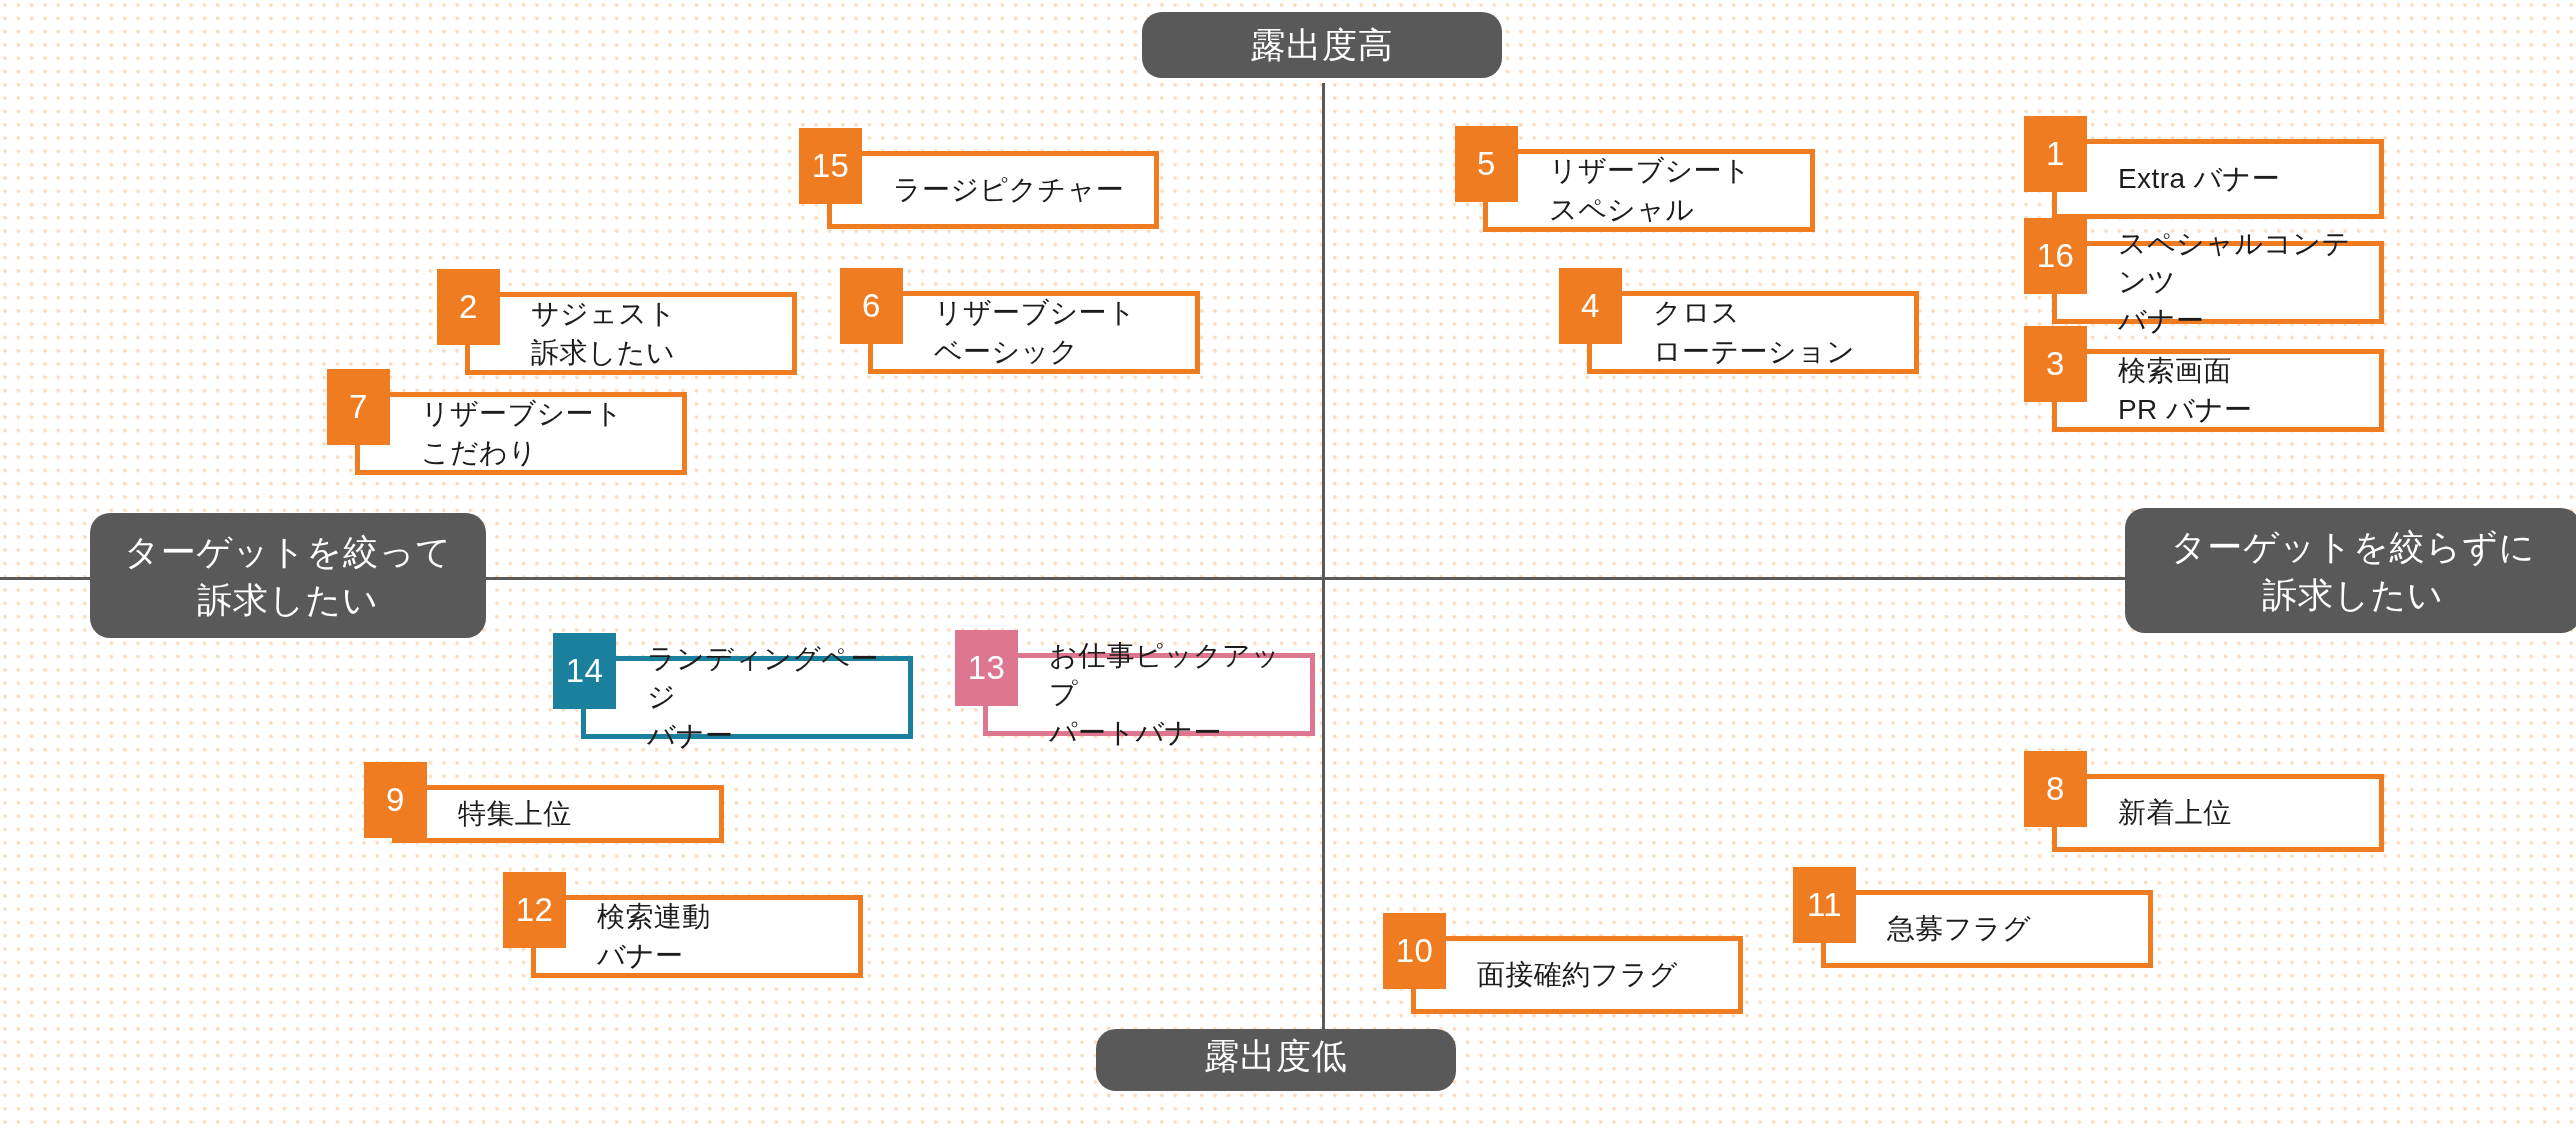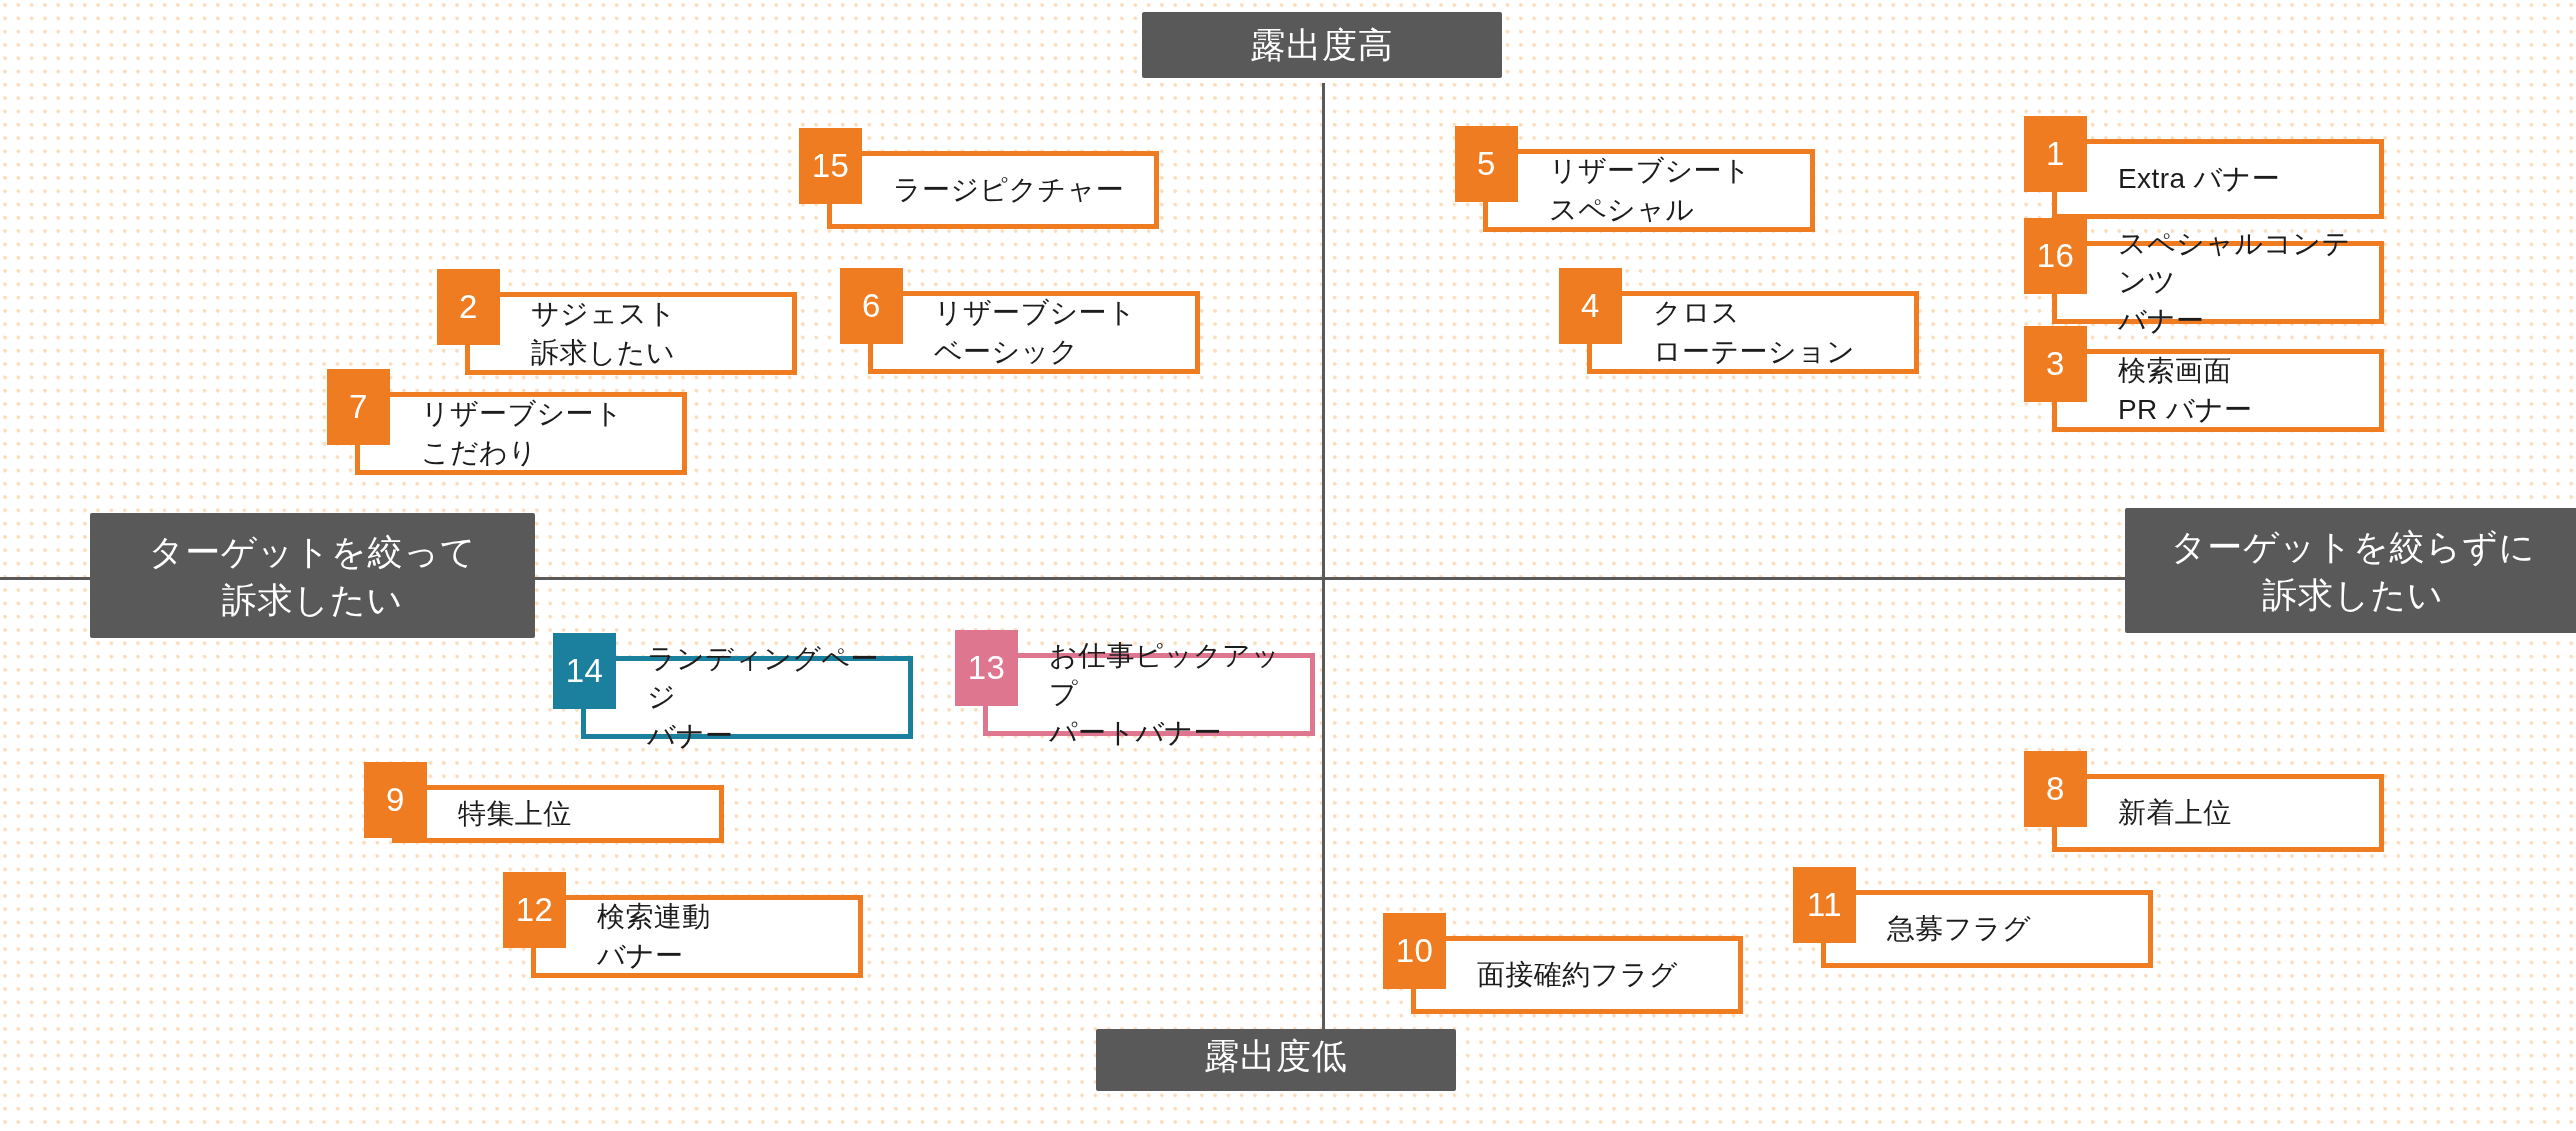--- a/index.html
+++ b/index.html
@@ -28,21 +28,21 @@
     background: #5a5a5a;
   }
   .axis-v { width: 3.3px; }
   .axis-h { height: 3.3px; }
 
   
   .pole {
     position: absolute;
     background: #595959;
     color: #ffffff;
-    border-radius: 2px;
+    border-radius: 20px;
     display: flex;
     align-items: center;
     justify-content: center;
     text-align: center;
     font-size: 35px;
     font-weight: 400;
     line-height: 1.35;
     letter-spacing: 0.8px;
     box-sizing: border-box;
     padding: 5px 15px;
@@ -103,21 +103,21 @@
   <div class="axis-h" style="left:0px; top:577px; width:2576px;"></div>
 
   <div class="pole" style="left:1142px; top:11.6px; width:360px; height:66px;">
     <span>露出度高</span>
   </div>
 
   <div class="pole" style="left:1096px; top:1029px; width:360px; height:62px;font-family:Liberation Mono, monospace;">
     <span>露出度低</span>
   </div>
 
-  <div class="pole" style="left:90px; top:513px; width:445px; height:125px; white-space:pre-line;">
+  <div class="pole" style="left:90px; top:513px; width:396px; height:125px; white-space:pre-line;">
     <span>ターゲットを絞って
 訴求したい</span>
   </div>
 
   <div class="pole" style="left:2125px; top:508px; width:456px; height:125px; white-space:pre-line;">
     <span>ターゲットを絞らずに
 訴求したい</span>
   </div>
 
   <div class="card" style="left:827px; top:151px; width:332px; height:78px;">

